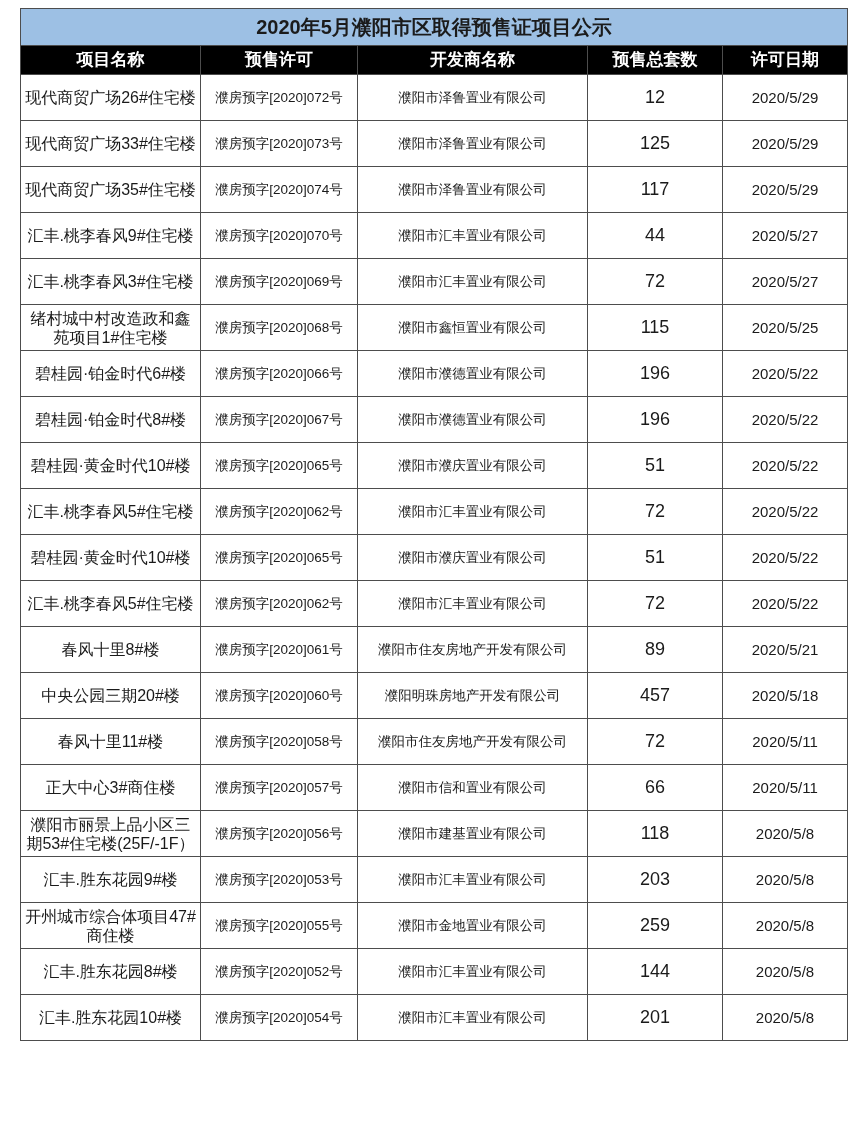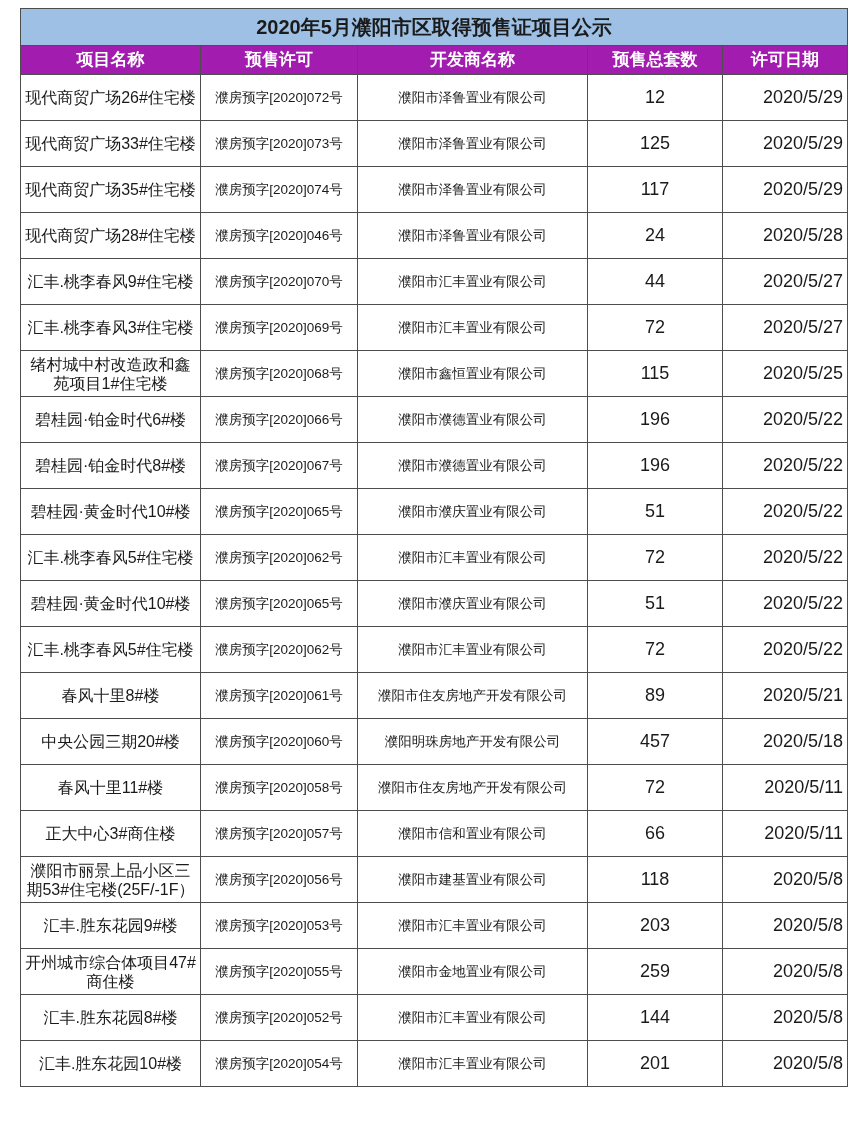--- a/index.html
+++ b/index.html
@@ -51,21 +51,21 @@
     font-size: 20px;
     font-weight: bold;
     color: #1b1b1b;
     letter-spacing: 0px;
     line-height: 36px;
     white-space: nowrap;
   }
 
   
   tr.head-row th {
-    background: #a21caf;
+    background: #000000;
     height: 28px;
     border: 1px solid #4d4d4d;
   }
   .head-text {
     font-size: 17px;
     font-weight: bold;
     color: #ffffff;
     line-height: 28px;
     white-space: nowrap;
   }
@@ -80,21 +80,21 @@
     font-size: 13.5px;
     color: #1a1a1a;
     line-height: 19px;
     padding: 0 4px;
     word-break: break-all;
   }
   td.c-name .cell-text   { font-size: 16px; }
   td.c-permit .cell-text { font-size: 13.5px; }
   td.c-dev .cell-text    { font-size: 13.5px; }
   td.c-count .cell-text  { font-size: 18px; }
-  td.c-date .cell-text   { font-size: 18px; text-align: right; }
+  td.c-date .cell-text   { font-size: 15px; }
 
   
   col.w-name   { width: 180px; }
   col.w-permit { width: 157px; }
   col.w-dev    { width: 230px; }
   col.w-count  { width: 135px; }
   col.w-date   { width: 125px; }
 </style>
 </head>
 <body>
@@ -182,37 +182,20 @@
           </td>
           <td class="c-count">
             <span class="cell-text">117</span>
           </td>
           <td class="c-date">
             <span class="cell-text">2020/5/29</span>
           </td>
         </tr>
         <tr class="data-row">
           <td class="c-name">
-            <span class="cell-text">现代商贸广场28#住宅楼</span>
-          </td>
-          <td class="c-permit">
-            <span class="cell-text">濮房预字[2020]046号</span>
-          </td>
-          <td class="c-dev">
-            <span class="cell-text">濮阳市泽鲁置业有限公司</span>
-          </td>
-          <td class="c-count">
-            <span class="cell-text">24</span>
-          </td>
-          <td class="c-date">
-            <span class="cell-text">2020/5/28</span>
-          </td>
-        </tr>
-        <tr class="data-row">
-          <td class="c-name">
             <span class="cell-text">汇丰.桃李春风9#住宅楼</span>
           </td>
           <td class="c-permit">
             <span class="cell-text">濮房预字[2020]070号</span>
           </td>
           <td class="c-dev">
             <span class="cell-text">濮阳市汇丰置业有限公司</span>
           </td>
           <td class="c-count">
             <span class="cell-text">44</span>

